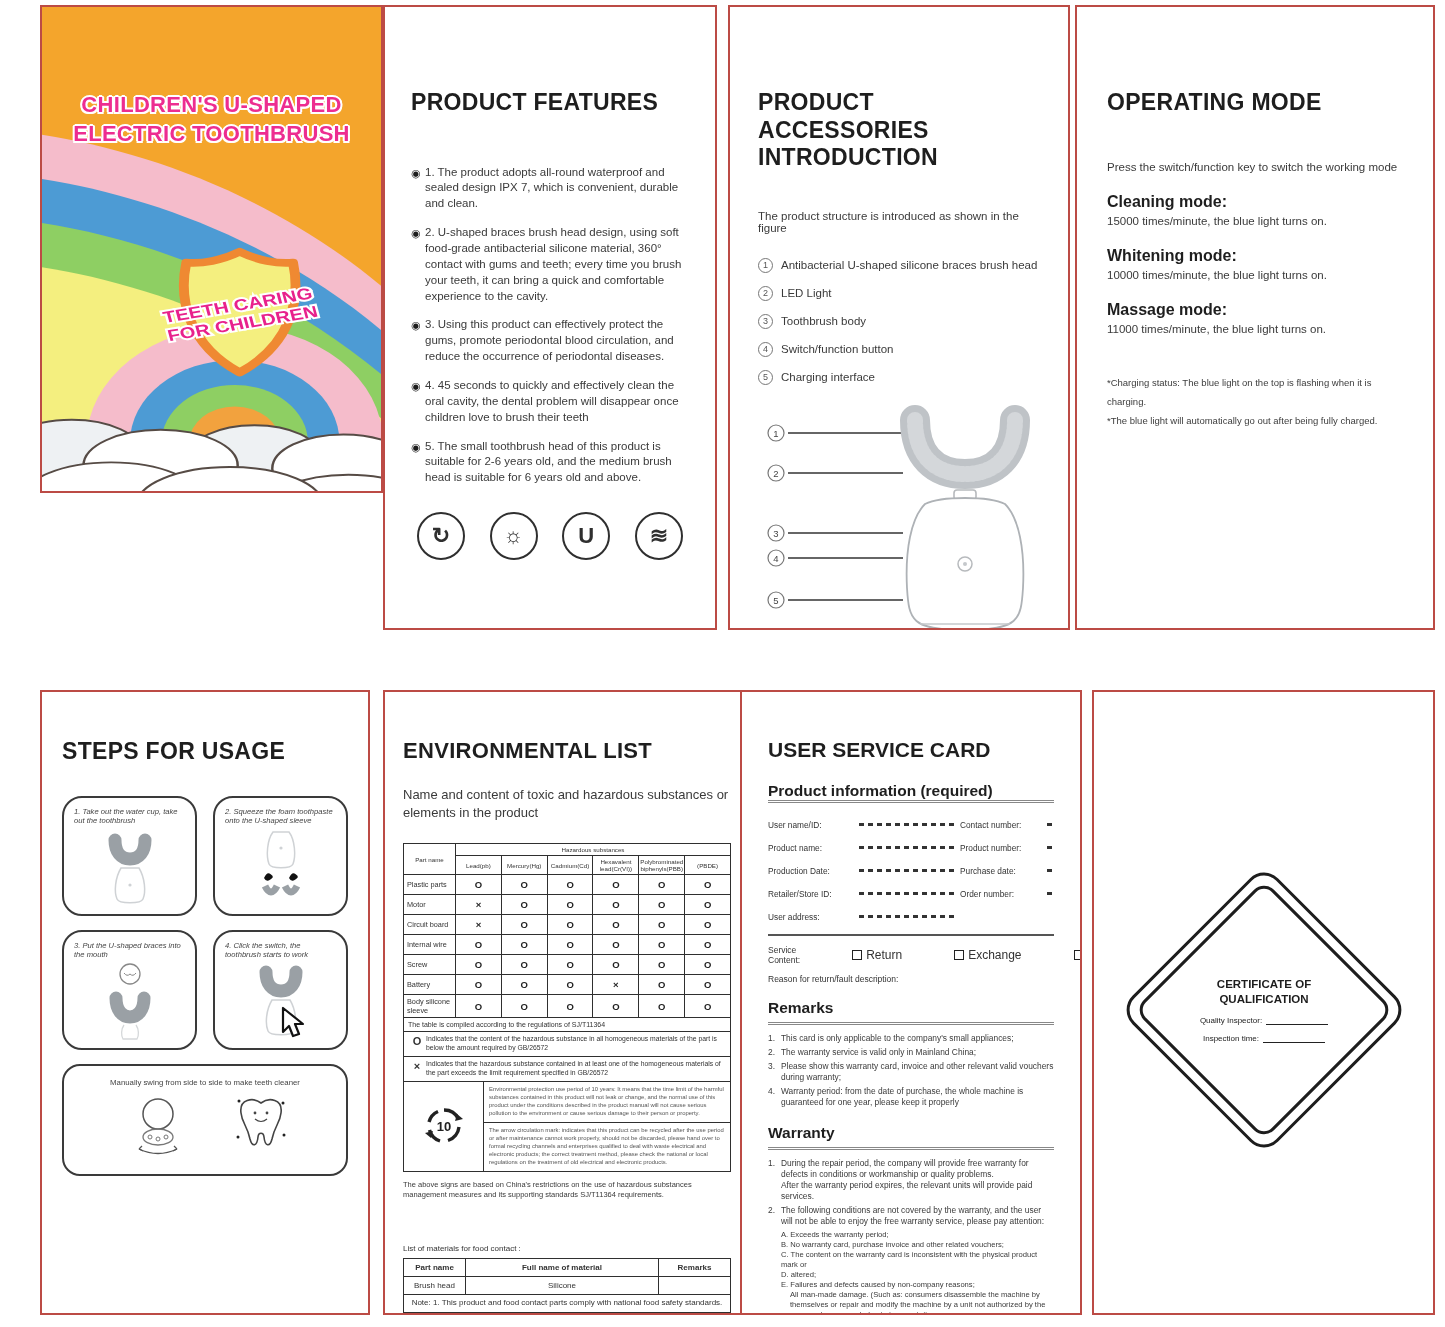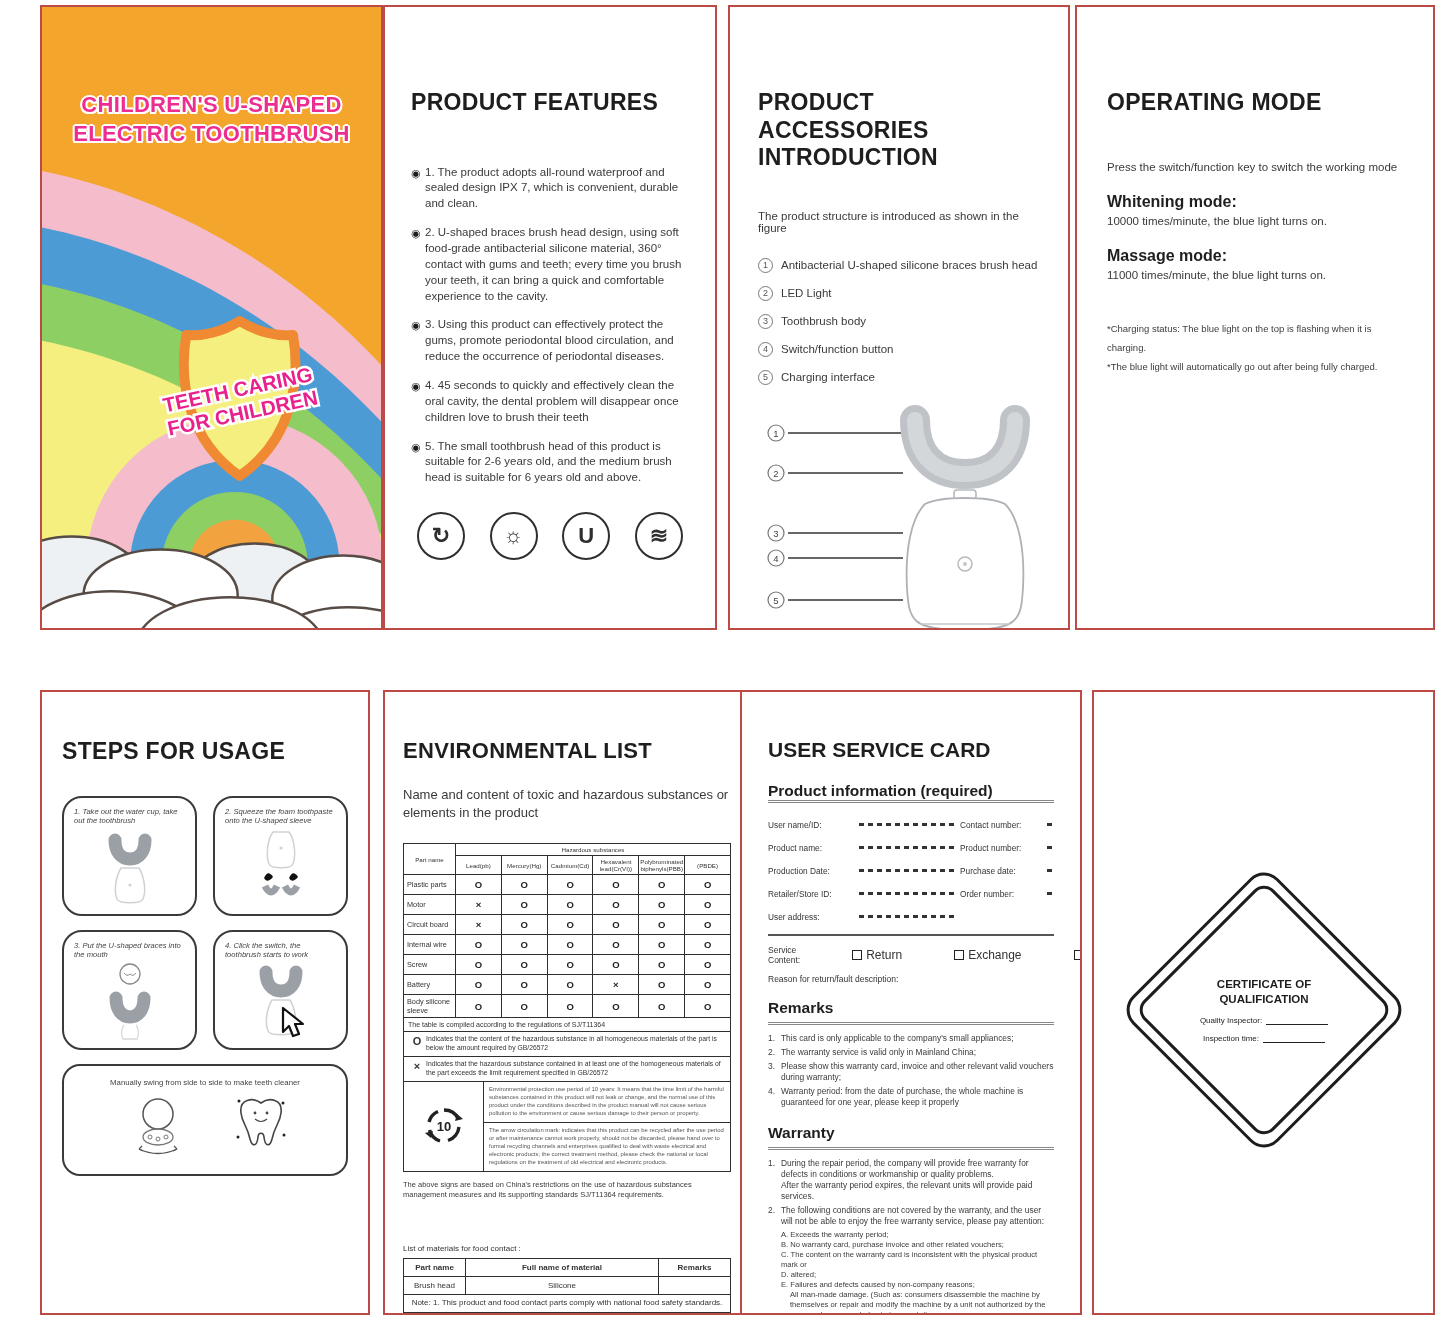--- a/index.html
+++ b/index.html
@@ -2,21 +2,21 @@
 <html><head>
 <meta charset="utf-8">
 <style>
   * { margin:0; padding:0; box-sizing:border-box; }
   html,body { background:#ffffff; }
   body {
     width:1445px; height:1327px; position:relative;
     font-family:"Liberation Sans", sans-serif; color:#333;
   }
   .panel { position:absolute; background:#fff; border:2px solid #bc4b45; overflow:hidden; }
-  .p-cover    { left:40px;   top:5px;   width:343px; height:625px; padding:0; }
+  .p-cover    { left:40px;   top:5px;   width:343px; height:488px; padding:0; }
   .p-features { left:383px;  top:5px;   width:334px; height:625px; padding:82px 26px 0; }
   .p-access   { left:728px;  top:5px;   width:342px; height:625px; padding:82px 28px 0; }
   .p-operate  { left:1075px; top:5px;   width:360px; height:625px; padding:82px 30px 0; }
   .p-steps    { left:40px;   top:690px; width:330px; height:625px; padding:46px 20px 0; }
   .p-env      { left:383px;  top:690px; width:368px; height:625px; padding:46px 18px 7px; }
   .p-service  { left:740px;  top:690px; width:342px; height:625px; padding:46px 26px 0; }
   .p-cert     { left:1092px; top:690px; width:343px; height:625px; }
 
   .panel-title { font-size:23px; font-weight:bold; color:#1e1e1e; letter-spacing:.3px; line-height:1.2; }
 
@@ -256,20 +256,24 @@
     <circle cx="207" cy="166" r="7" fill="none" stroke="#b7babd" stroke-width="1.5"></circle>
     <circle cx="207" cy="166" r="2" fill="#c5c8cb"></circle>
     <line x1="162" y1="226" x2="252" y2="226" stroke="#c5c8cb" stroke-width="1.5"></line>
   </svg>
 </div>
 
 <div class="panel p-operate">
   <h2 class="panel-title">OPERATING MODE</h2>
   <div class="op-intro">Press the switch/function key to switch the working mode</div>
   <div class="mode-block">
+    <div class="mode-name">Cleaning mode:</div>
+    <div class="mode-desc">15000 times/minute, the blue light turns on.</div>
+  </div>
+  <div class="mode-block">
     <div class="mode-name">Whitening mode:</div>
     <div class="mode-desc">10000 times/minute, the blue light turns on.</div>
   </div>
   <div class="mode-block">
     <div class="mode-name">Massage mode:</div>
     <div class="mode-desc">11000 times/minute, the blue light turns on.</div>
   </div>
   <div class="op-notes">
     <div>*Charging status: The blue light on the top is flashing when it is charging.</div>
     <div>*The blue light will automatically go out after being fully charged.</div>

